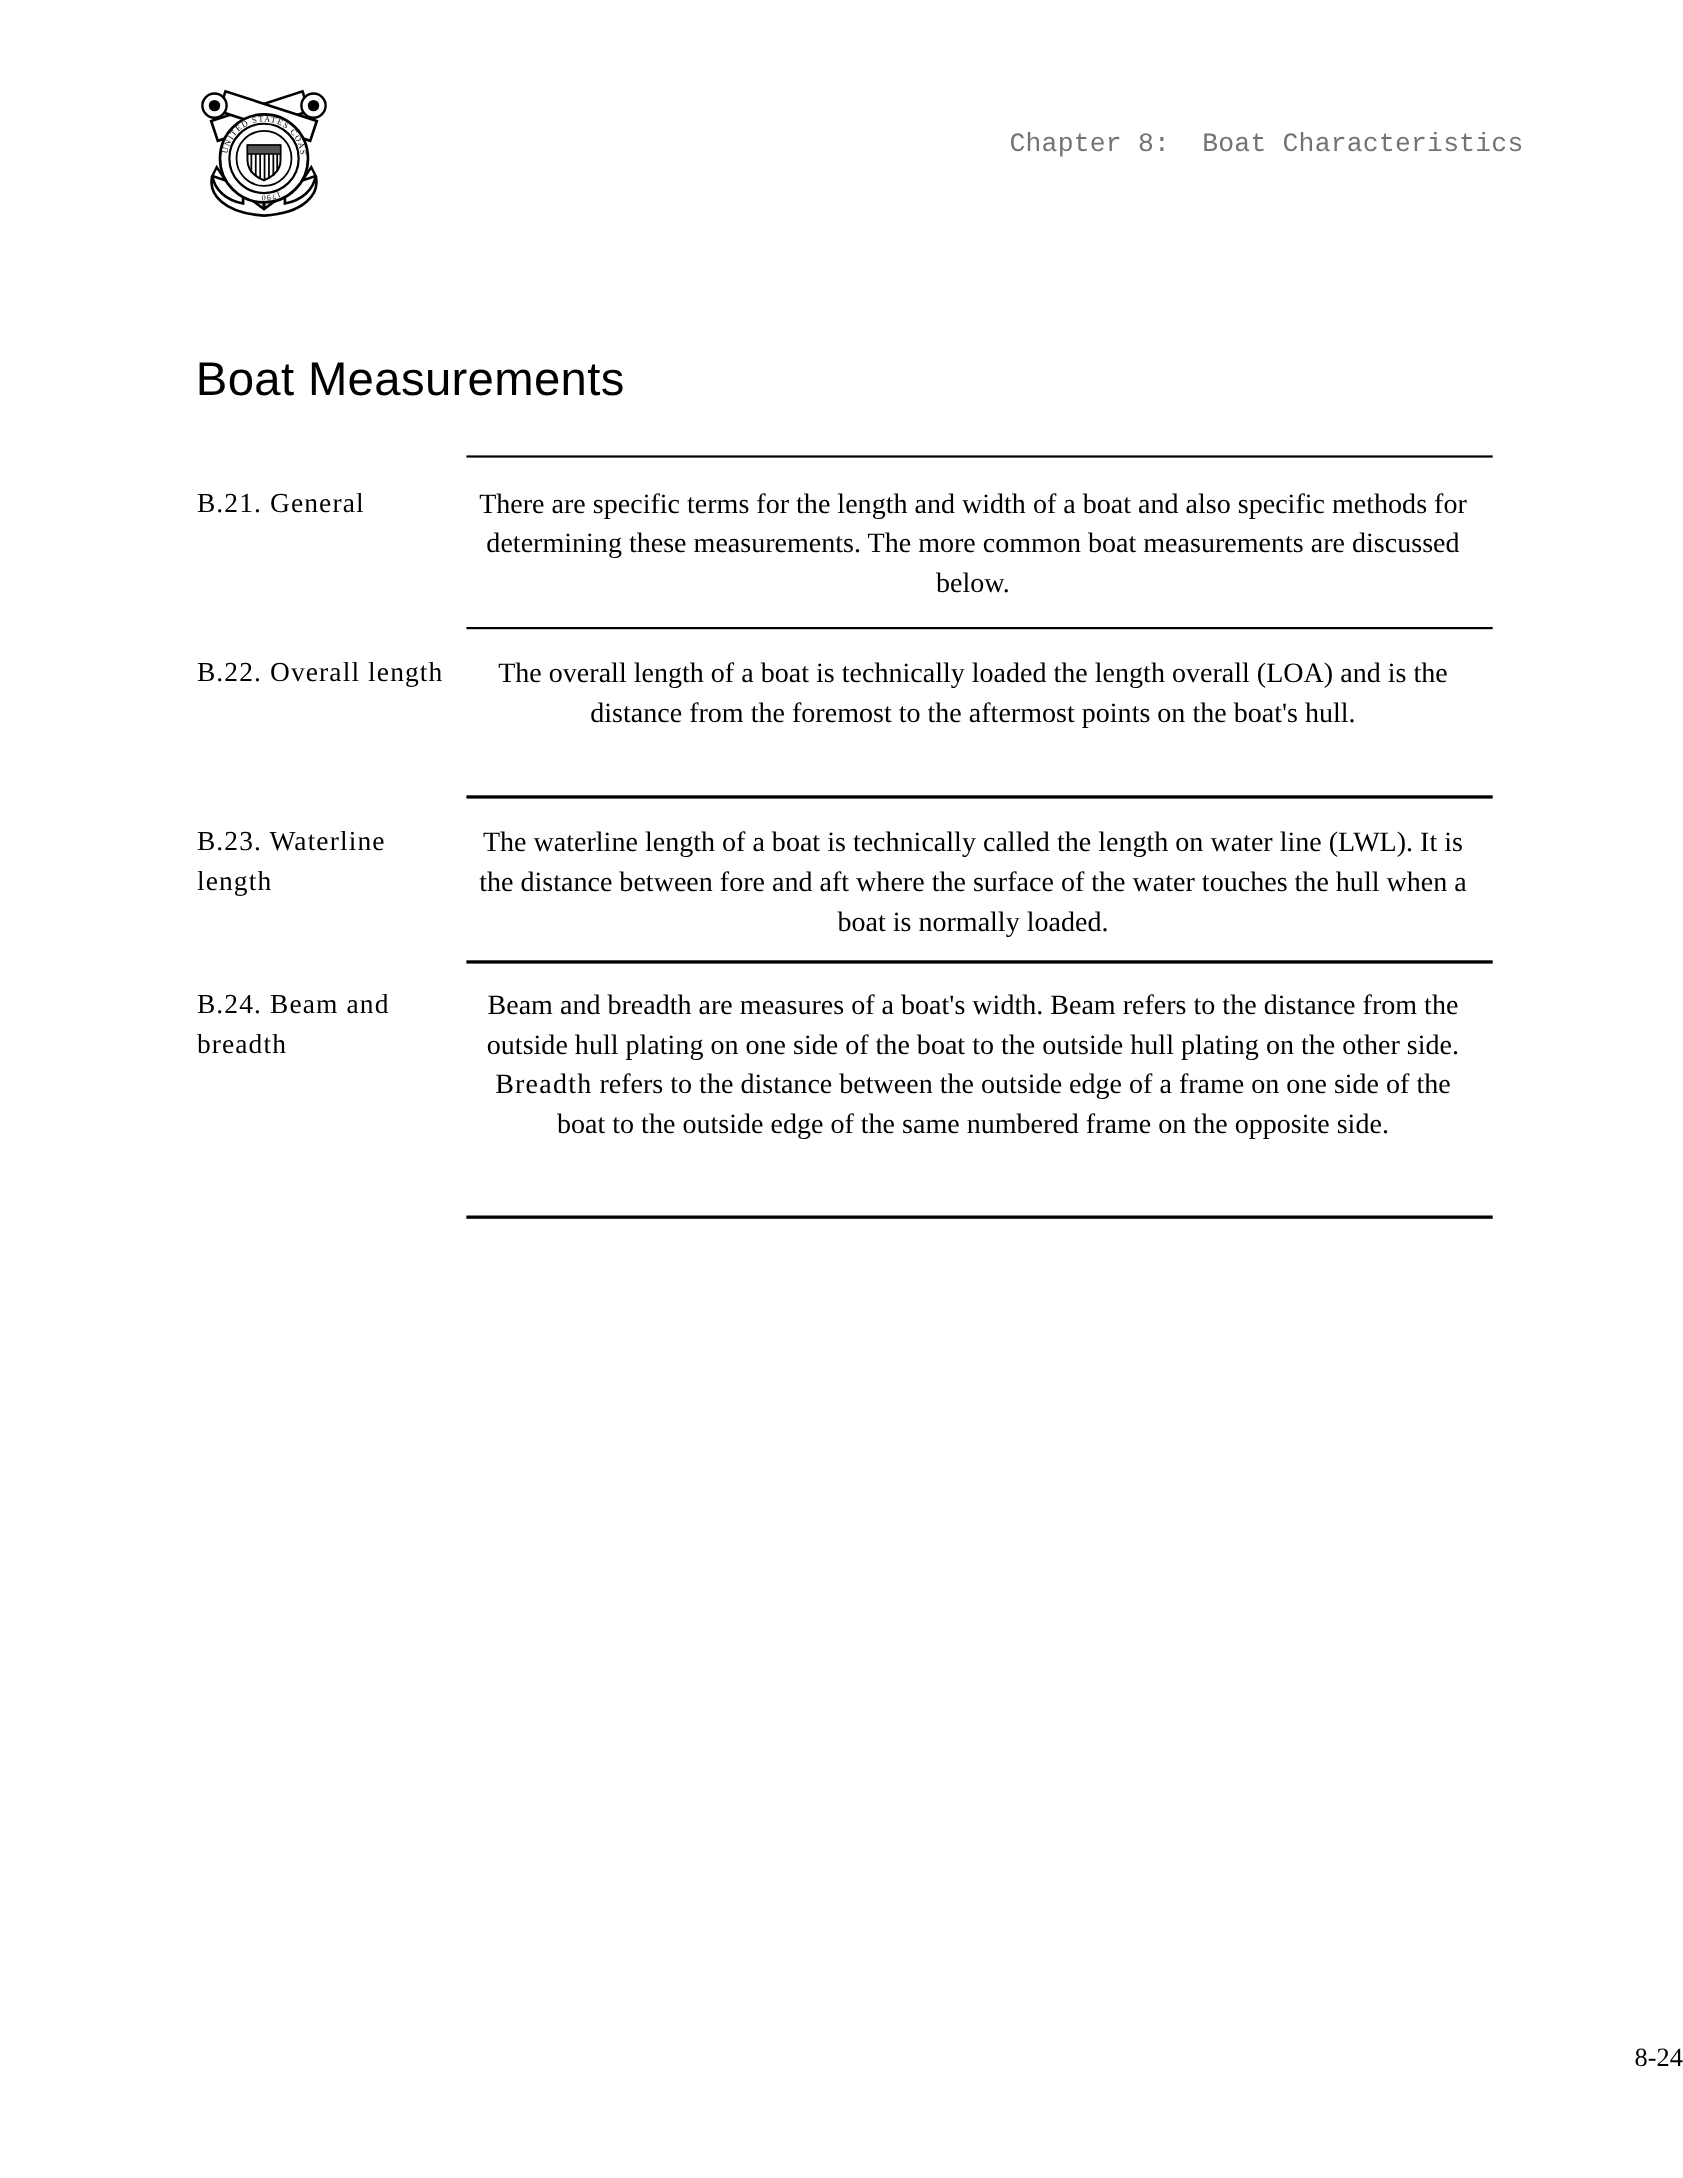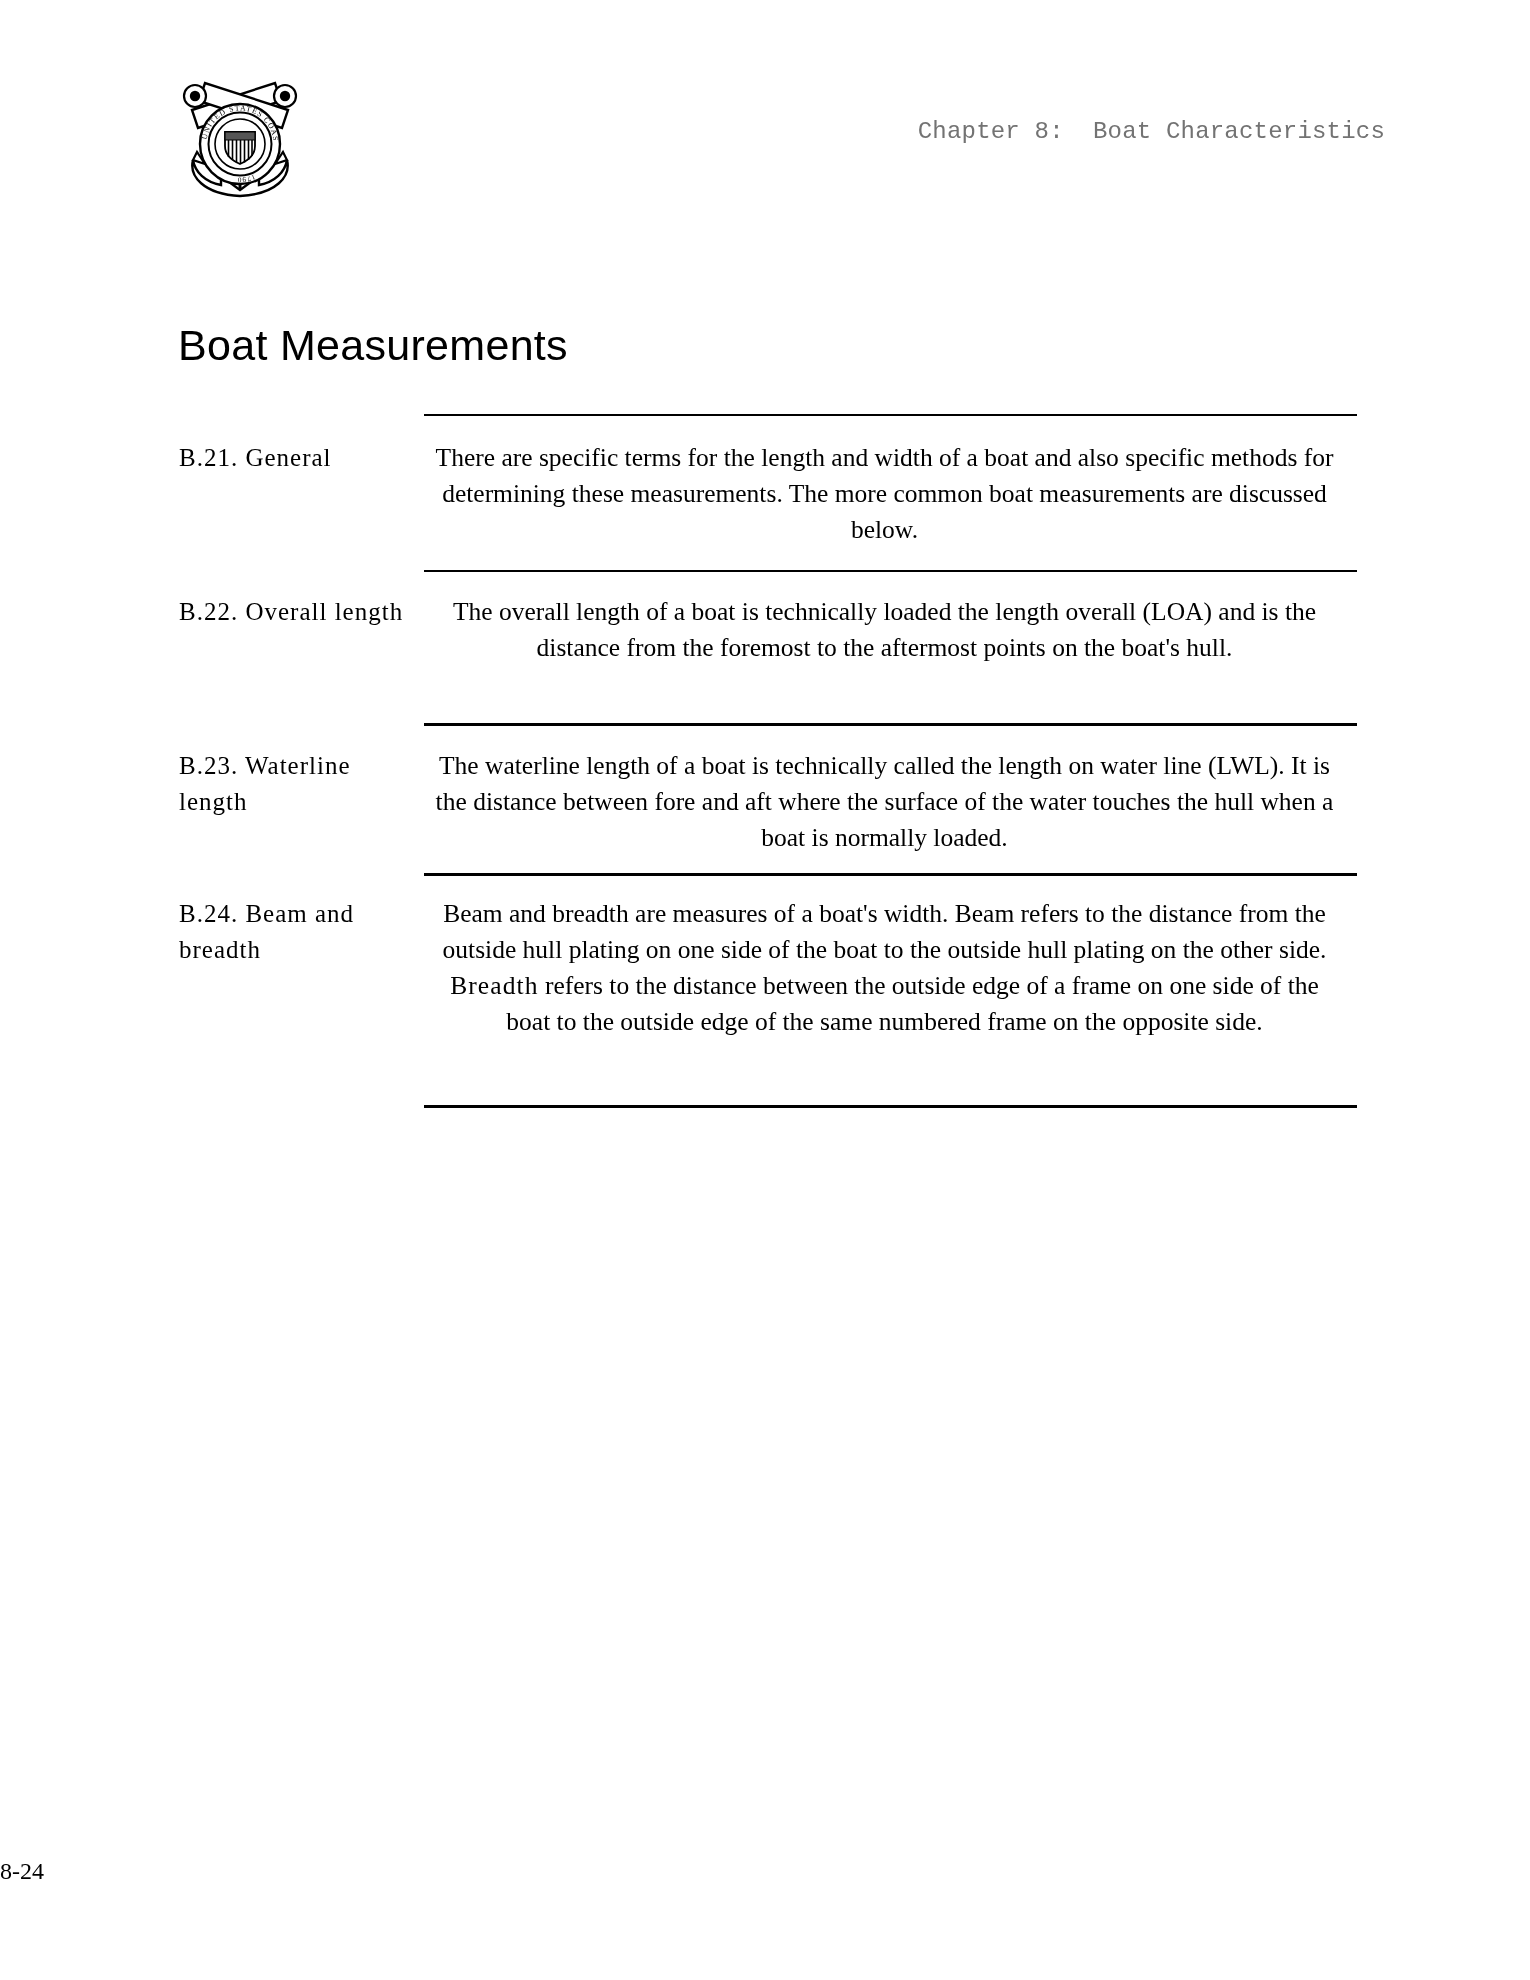--- a/index.html
+++ b/index.html
@@ -103,21 +103,21 @@
   .row-body .spaced {
     letter-spacing: 1.1px;
   }
 
   
   .footer {
     position: absolute;
     left: 0;
     top: 1858px;
     width: 1530px;
-    text-align: left;
+    text-align: right;
     font-family: "Liberation Serif", serif;
     font-size: 24px;
     color: #000;
   }
 </style>
 </head>
 <body>
 
 <div class="page">
 

